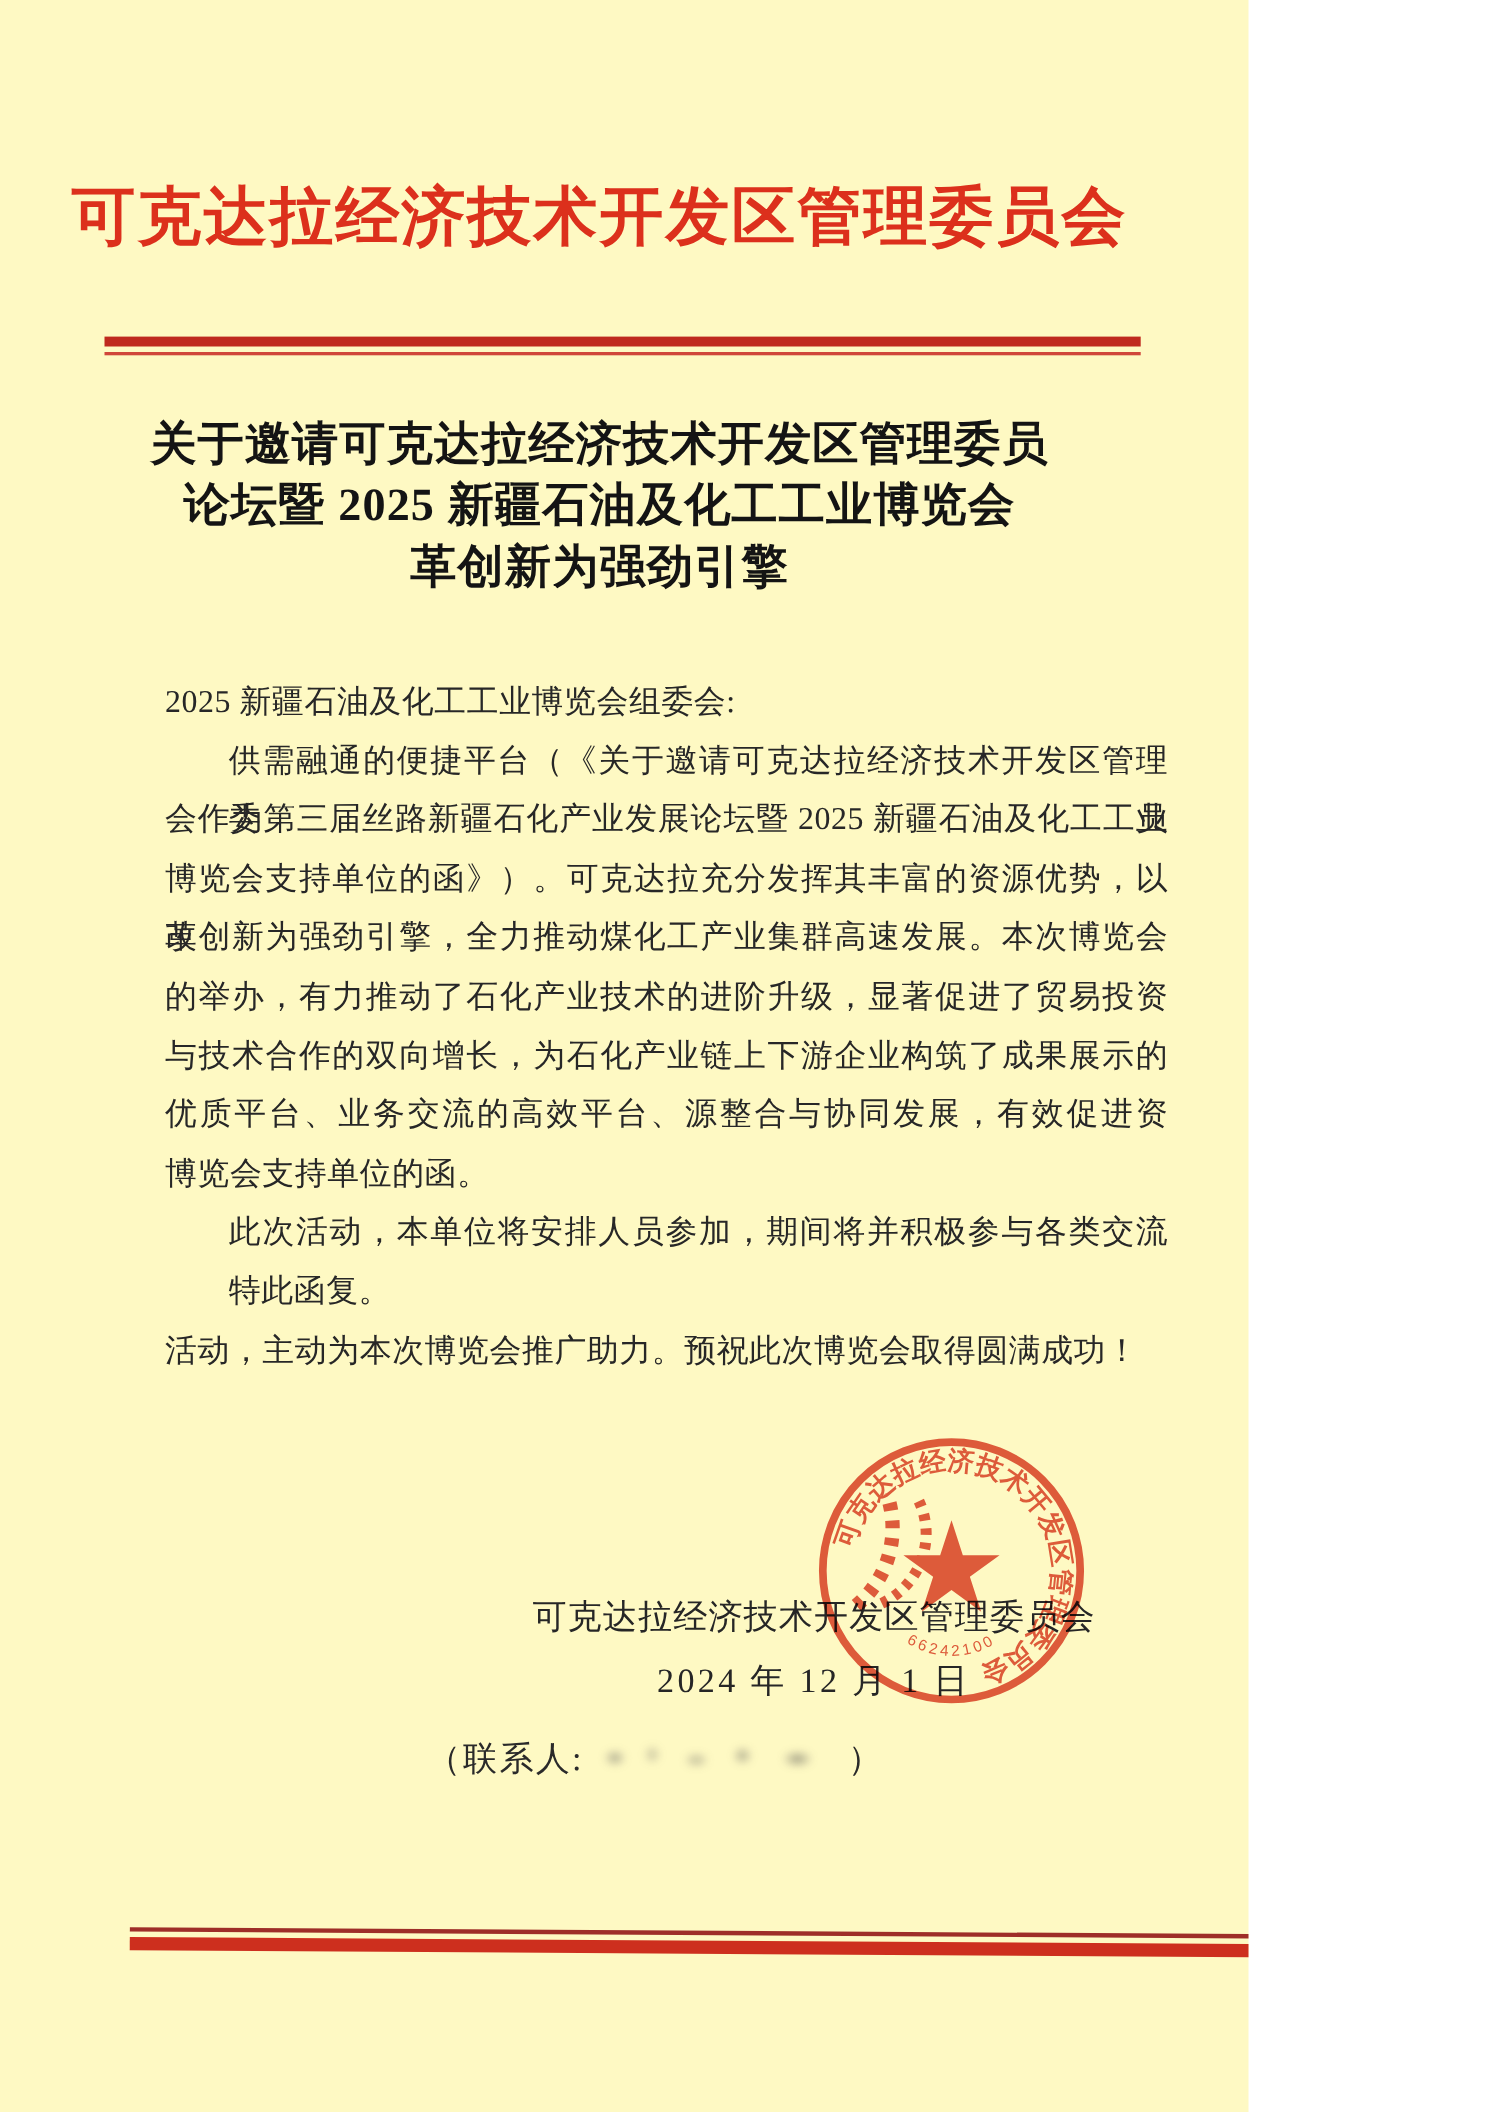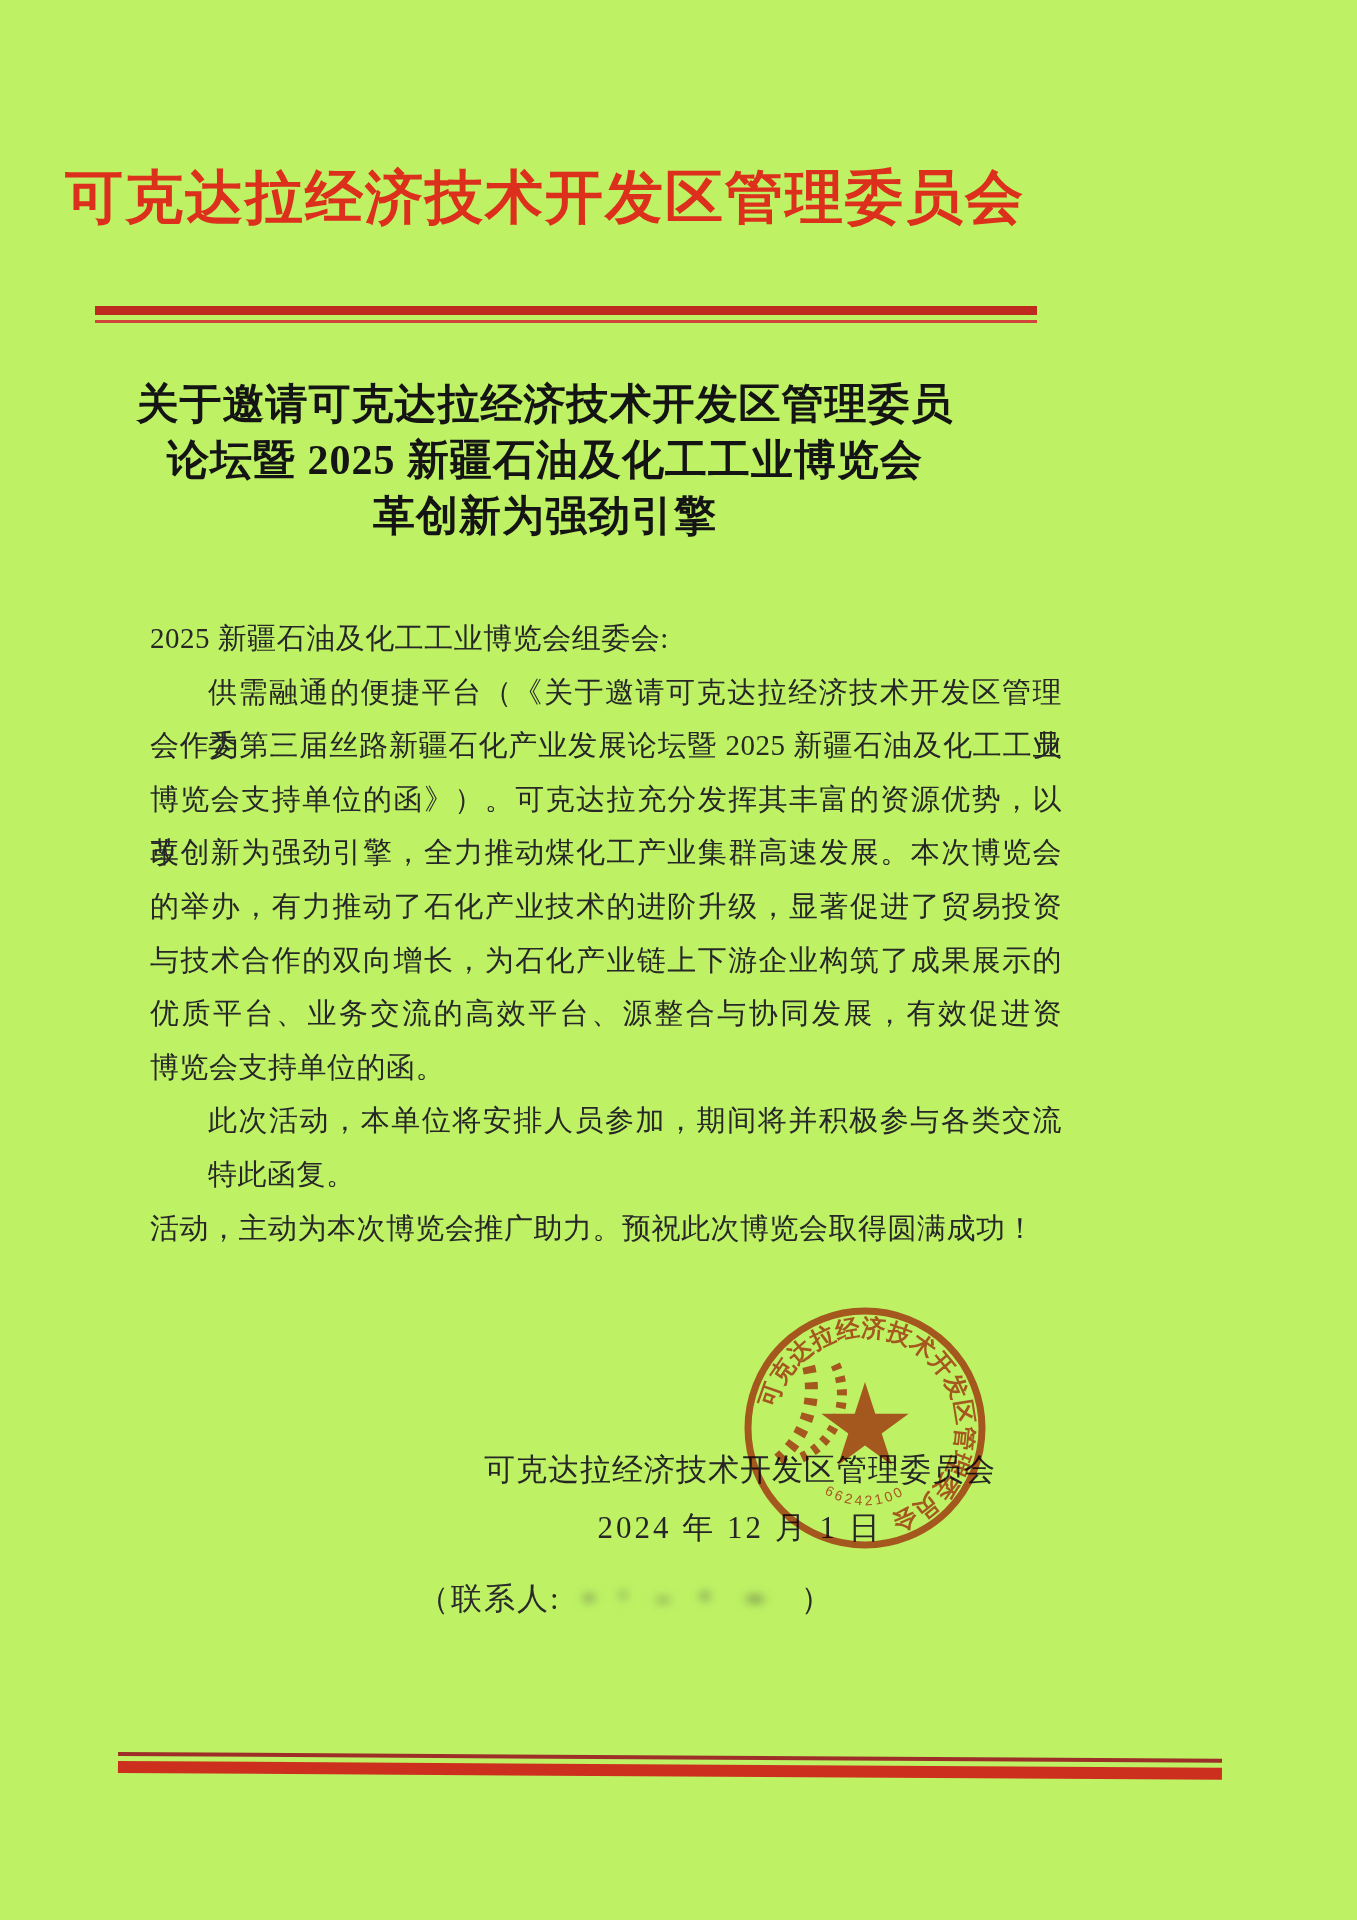--- a/index.html
+++ b/index.html
@@ -1,18 +1,18 @@
 <!DOCTYPE html>
 <html><head>
 <meta charset="utf-8">
 <style>
   html,body{margin:0;padding:0;background:#ffffff;}
   .page{
-    position:relative;width:1357px;height:1920px;
-    background:#bef264;overflow:hidden;
+    position:relative;width:1135px;height:1920px;
+    background:#fef9c3;overflow:hidden;
     font-family:"Liberation Serif","DejaVu Serif",serif;
     color:#222;
   }
   
   .org-name{
     position:absolute;top:164px;left:60px;width:970px;
     text-align:center;font-family:"Liberation Sans","DejaVu Sans",sans-serif;
     font-weight:bold;font-size:58px;line-height:1.15;letter-spacing:2px;
     color:#dc301c;
   }
@@ -31,21 +31,21 @@
     white-space:nowrap;letter-spacing:.5px;
   }
   .body-line.indent{padding-left:58px;}
   .body-line.fill{white-space:normal;text-align:justify;text-align-last:justify;}
   
   .sig-block{position:absolute;left:420px;top:1450px;width:640px;text-align:center;}
   .sig-org{font-size:31px;line-height:40px;color:#262626;letter-spacing:1px;}
   .sig-date{font-size:31px;line-height:40px;margin-top:18px;color:#262626;letter-spacing:3px;}
   
   .contact{position:absolute;left:388px;top:1578px;display:flex;align-items:center;
-    font-size:31px;color:#2a2a2a;letter-spacing:2px;margin-left:30px;}
+    font-size:31px;color:#2a2a2a;letter-spacing:2px;}
   .contact-smudge{
     width:220px;height:34px;margin:0 10px;border-radius:8px;
     background:
       radial-gradient(14px 10px at 18px 16px, rgba(70,70,78,.55), transparent 70%),
       radial-gradient(10px 12px at 52px 13px, rgba(70,70,78,.38), transparent 70%),
       radial-gradient(16px 9px at 92px 18px, rgba(60,60,68,.42), transparent 70%),
       radial-gradient(12px 11px at 134px 14px, rgba(60,60,68,.5), transparent 70%),
       radial-gradient(20px 10px at 184px 17px, rgba(50,50,58,.55), transparent 70%);
     filter:blur(4px);
   }

